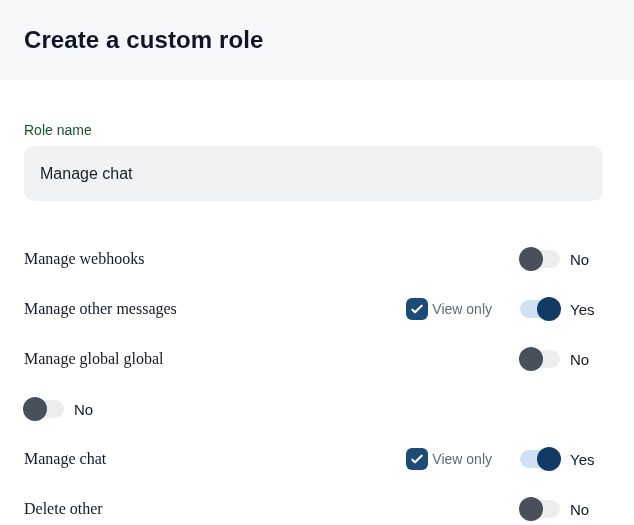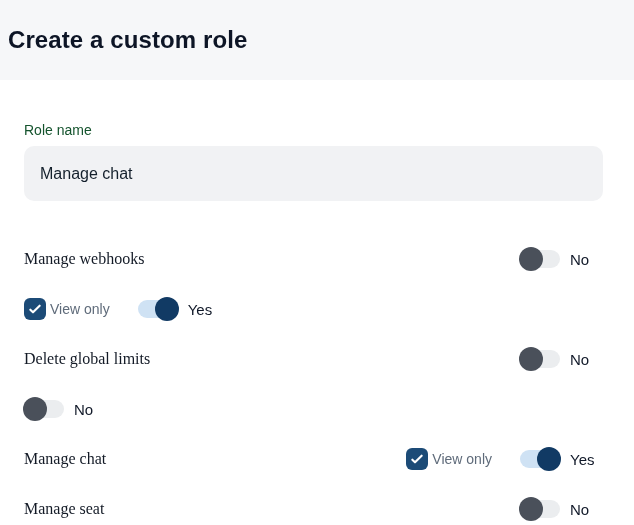--- a/index.html
+++ b/index.html
@@ -19,21 +19,21 @@
   body{
     background:var(--page-bg);
     font-family:"Liberation Sans", sans-serif;
     color:var(--text-dark);
   }
   .dialog-header{
     height:80px;
     background:var(--header-bg);
     display:flex;
     align-items:center;
-    padding-left:8px;
+    padding-left:24px;
   }
   .dialog-title{
     font-size:24px;
     font-weight:700;
     color:#0d1526;
     letter-spacing:.1px;
   }
   .dialog-body{
     padding:0 24px;
   }
@@ -148,38 +148,39 @@
 
     <span class="toggle-area">
       <span class="toggle">
             <span class="knob"></span>
           </span>
       <span class="state-label">No</span>
     </span>
   </div>
 
   <div class="perm-row">
+    <span class="perm-label">Manage other messages</span>
     <span class="view-only">
       <span class="checkbox">
         <svg width="16" height="16" viewBox="0 0 24 24">
           <path d="M5 13l4 4L19 7" fill="none" stroke="#ffffff" stroke-width="3.2" stroke-linecap="round" stroke-linejoin="round"></path>
         </svg>
       </span>
       <span class="view-only-label">View only</span>
     </span>
     <span class="toggle-area">
       <span class="toggle on">
             <span class="knob"></span>
           </span>
       <span class="state-label">Yes</span>
     </span>
   </div>
 
   <div class="perm-row">
-    <span class="perm-label">Delete global limits</span>
+    <span class="perm-label">Manage global global</span>
 
     <span class="toggle-area">
       <span class="toggle">
             <span class="knob"></span>
           </span>
       <span class="state-label">No</span>
     </span>
   </div>
 
   <div class="perm-row">
@@ -204,21 +205,21 @@
     </span>
     <span class="toggle-area">
       <span class="toggle on">
             <span class="knob"></span>
           </span>
       <span class="state-label">Yes</span>
     </span>
   </div>
 
   <div class="perm-row">
-    <span class="perm-label">Manage seat</span>
+    <span class="perm-label">Delete other</span>
 
     <span class="toggle-area">
       <span class="toggle">
             <span class="knob"></span>
           </span>
       <span class="state-label">No</span>
     </span>
   </div>
 </div>
 </div>

